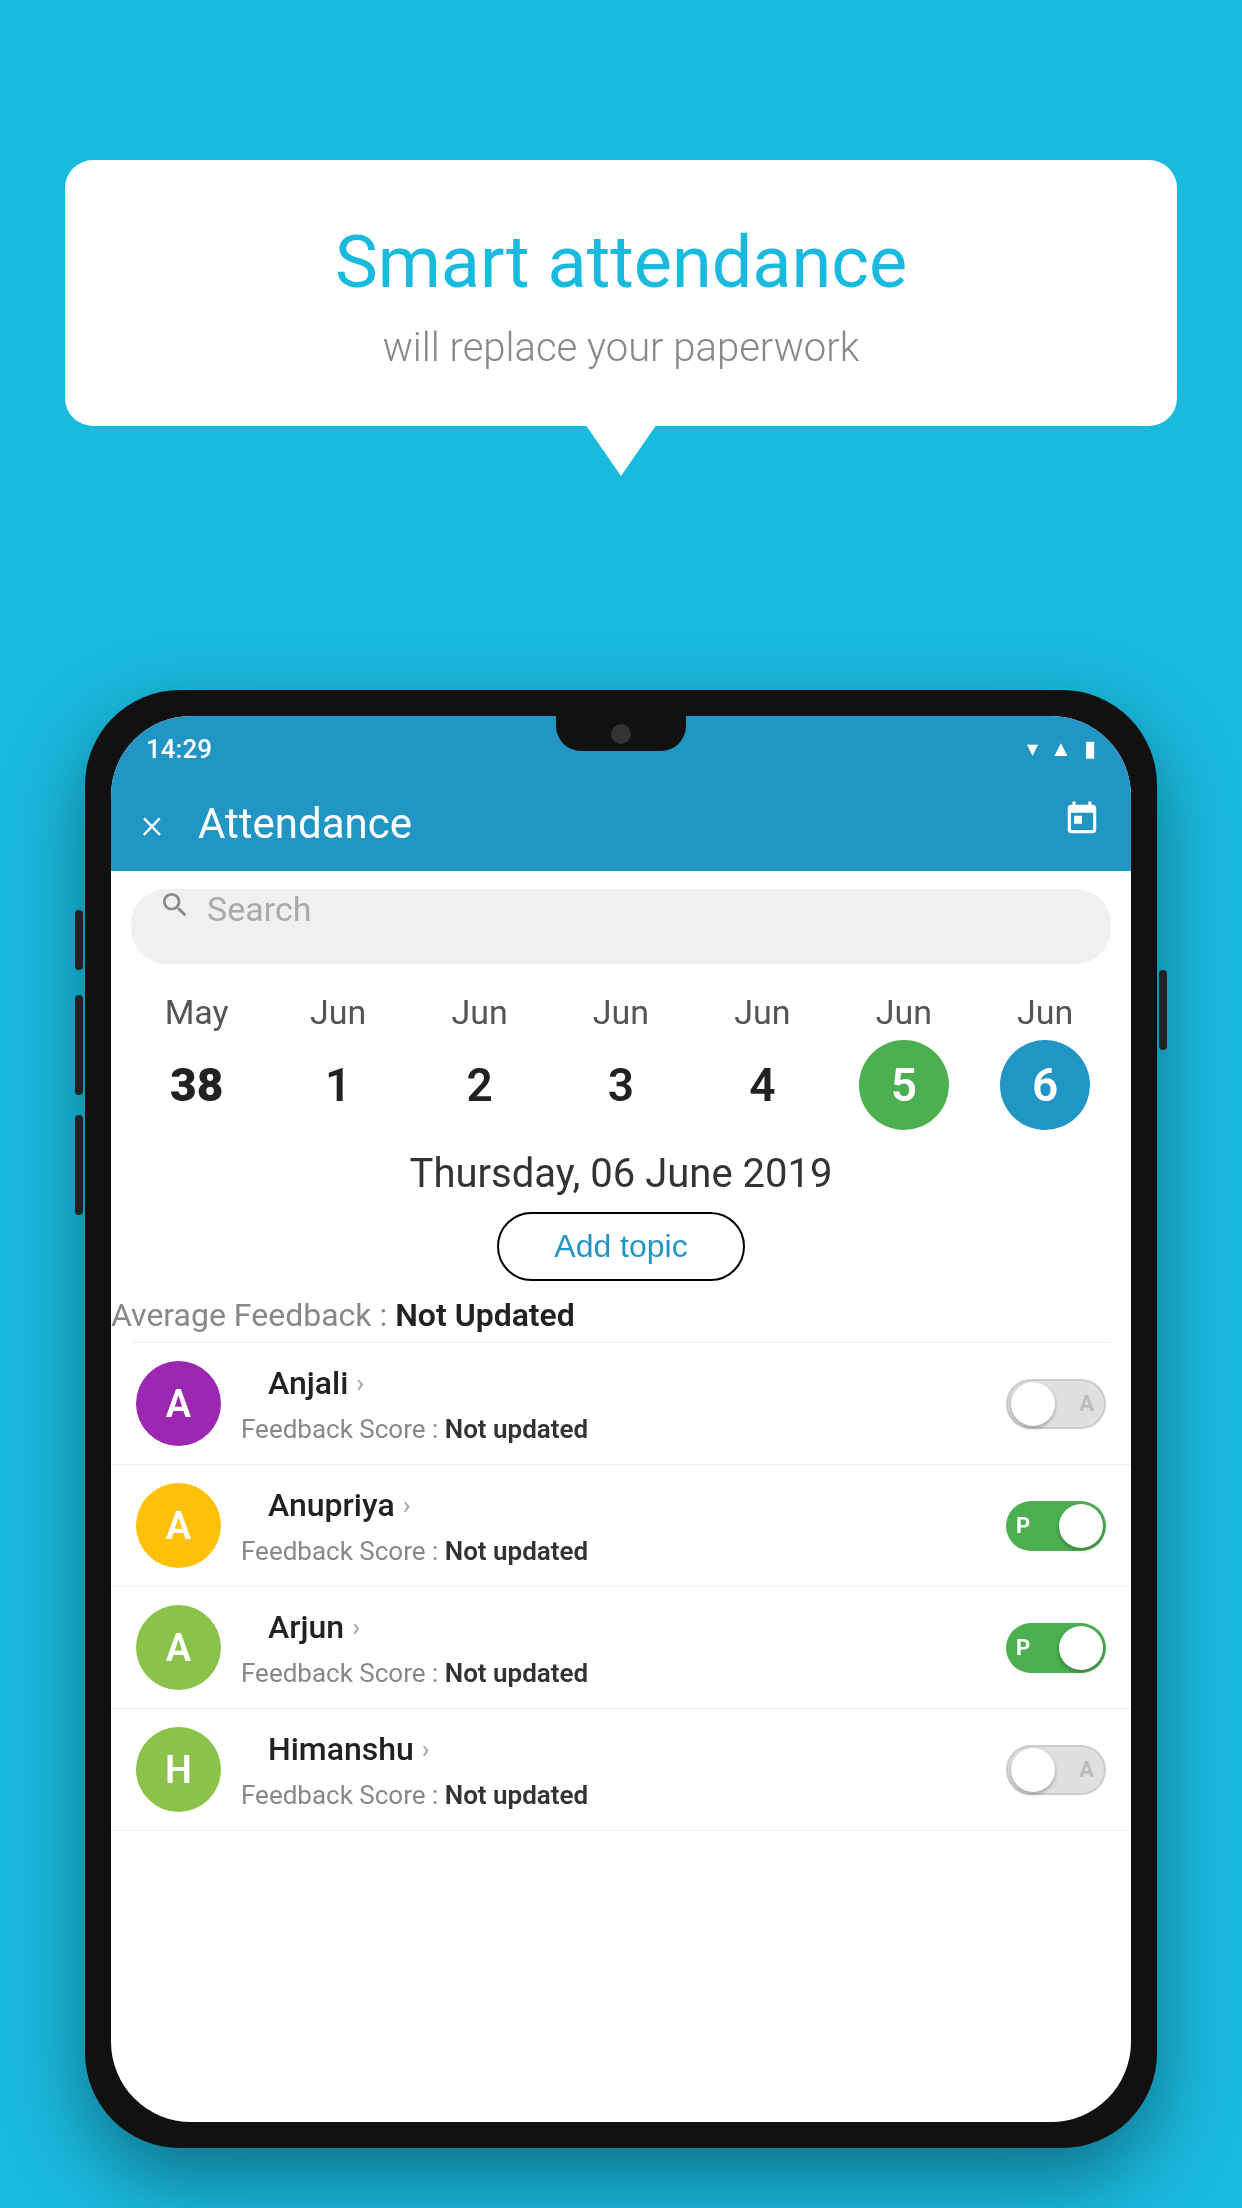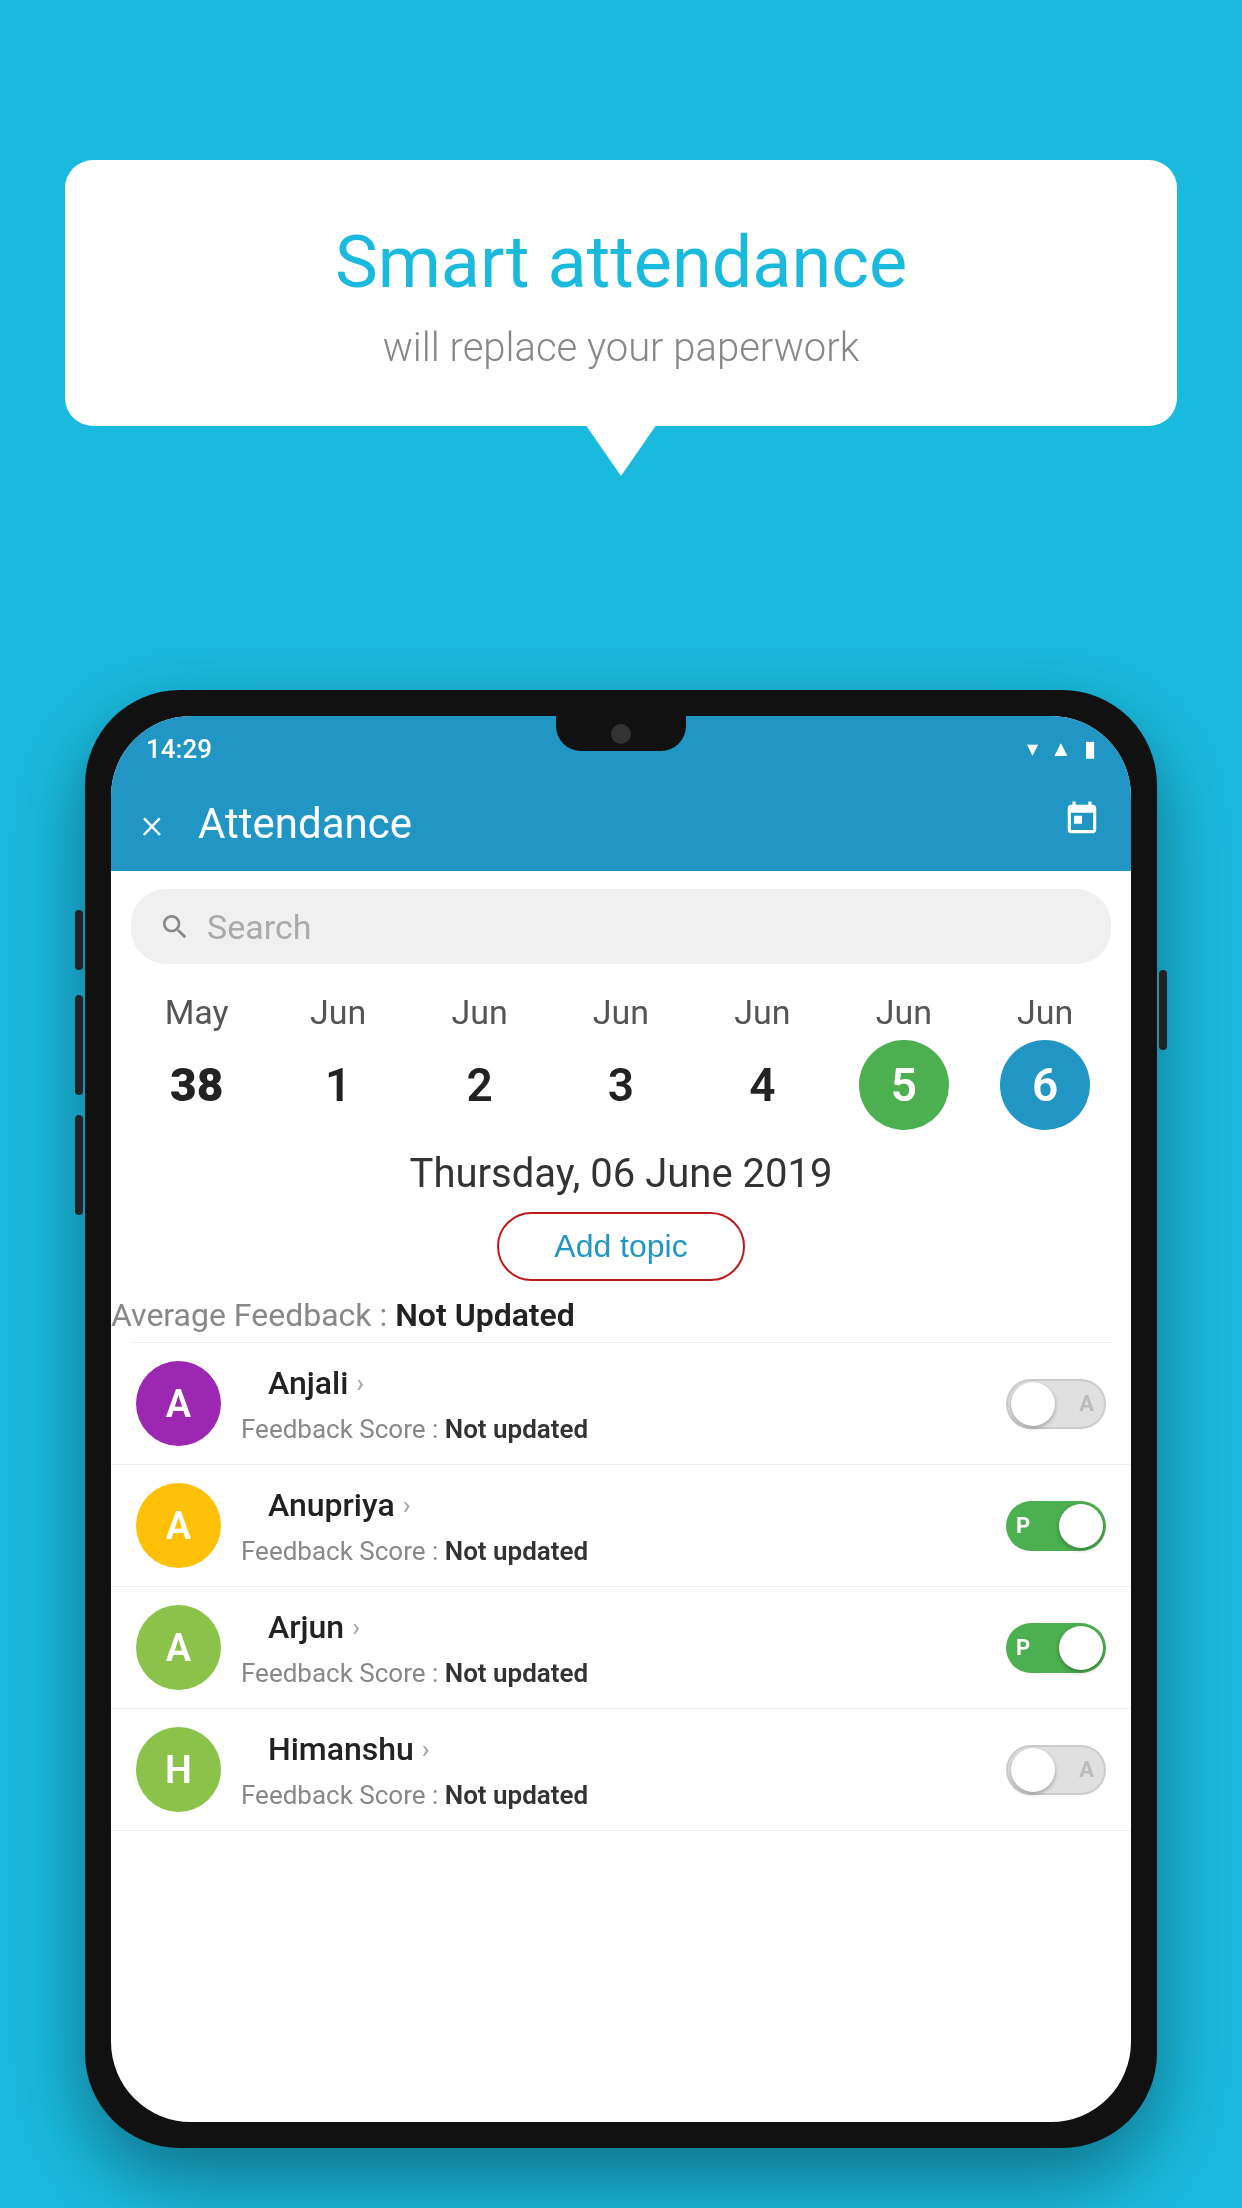--- a/index.html
+++ b/index.html
@@ -145,21 +145,20 @@
       font-size: 38px;
     }
 
     
     .search-bar {
       margin: 18px 20px;
       background: #f0f0f0;
       border-radius: 35px;
       height: 75px;
       display: flex;
-      align-items: center;
       padding: 0 28px;
       gap: 16px;
     }
     .search-icon-svg {
       color: #888;
       font-size: 32px;
       flex-shrink: 0;
     }
     .search-input-text {
       font-size: 34px;
@@ -214,21 +213,21 @@
       padding: 5px 0 15px;
       font-size: 40px;
       color: #333;
       font-weight: 400;
     }
 
     
     .add-topic-btn {
       display: block;
       margin: 0 auto 15px;
-      border: 2px solid #b91c1c;
+      border: 2px solid #000000;
       background: transparent;
       color: #2196C4;
       border-radius: 35px;
       padding: 14px 55px;
       font-size: 32px;
       cursor: pointer;
       font-weight: 400;
     }
 
     

